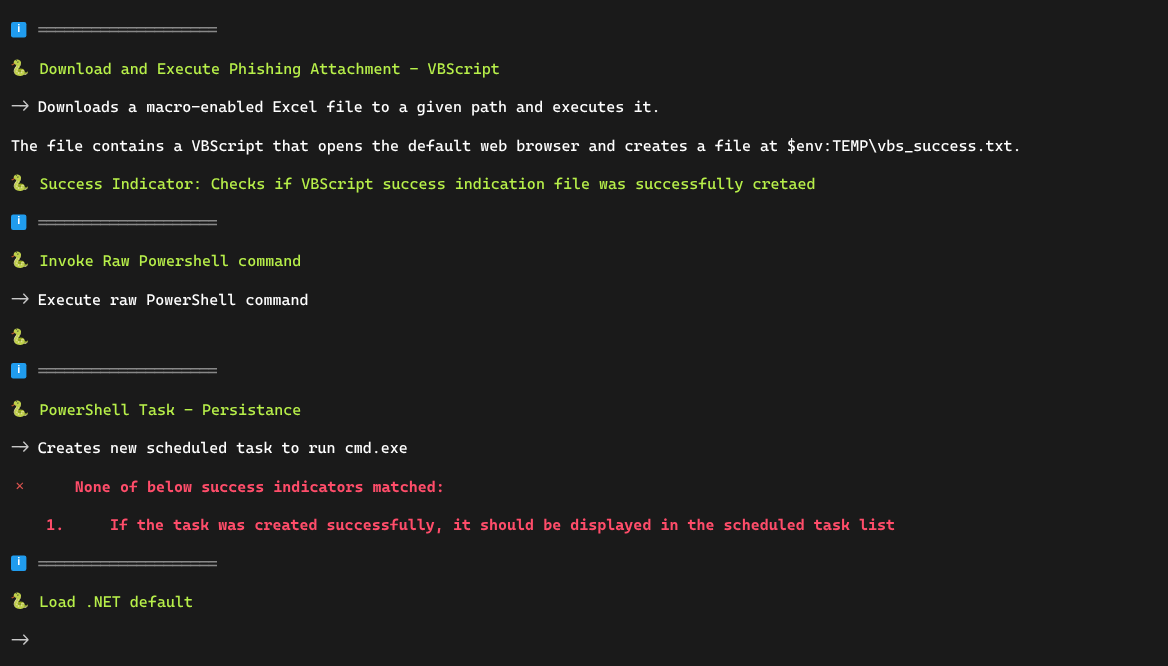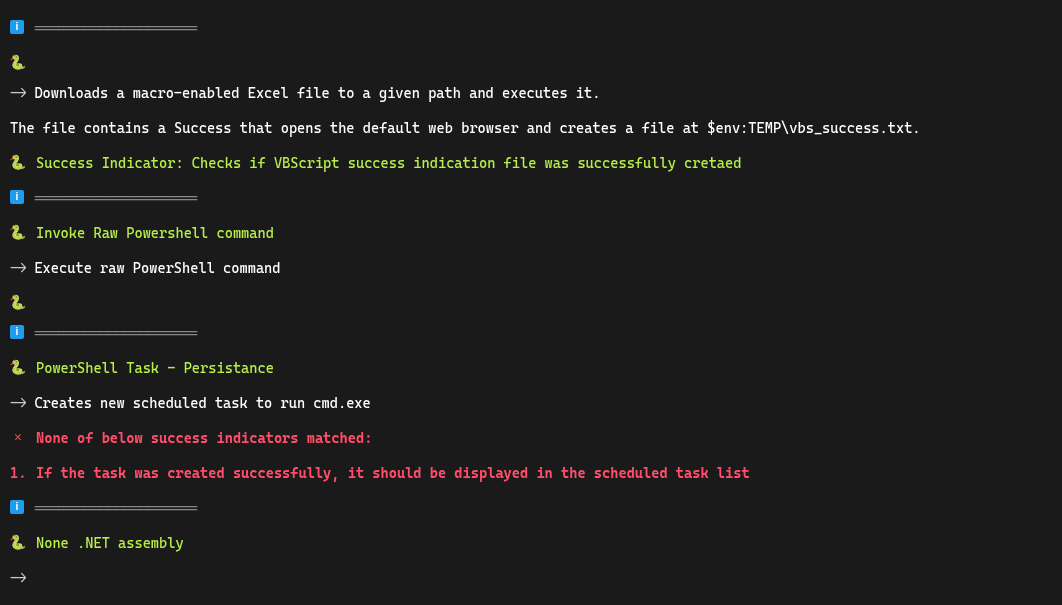--- a/index.html
+++ b/index.html
@@ -35,44 +35,45 @@
     font-weight: bold;
     border-radius: 2px;
     font-family: sans-serif;
   }
   .snake-icon { color: #b8f04a; font-size: 14px; }
   .x-icon { color: #d9534f; font-size: 13px; }
   .arrow-icon { color: #c8c8c8; font-size: 14px; font-family: inherit; width: auto; margin-right: -2px; }
   .green { color: #b8f04a; }
   .white { color: #ffffff; }
   .gray { color: #888; }
-  .red { color: #ff4d6a; font-weight: bold; }
+  .red { color: #ff4d6a; font-weight: bold; margin-left: 32px; }
   .num-col {
     width: 16px;
     text-align: right;
     flex-shrink: 0;
     margin-top: 0;
   }
 </style>
 </head>
 <body>
 
 <div class="line">
   <span class="icon info-icon">i</span>
   <span class="gray">====================</span>
 </div>
 <div class="line">
   <span class="icon snake-icon">🐍</span>
+  <span class="green">Download and Execute Phishing Attachment - VBScript</span>
 </div>
 <div class="line">
   <span class="icon arrow-icon">-&gt;</span>
   <span class="white">Downloads a macro-enabled Excel file to a given path and executes it.</span>
 </div>
 <div class="line">
-  <span class="white">The file contains a Success that opens the default web browser and creates a file at $env:TEMP\vbs_success.txt.</span>
+  <span class="white">The file contains a VBScript that opens the default web browser and creates a file at $env:TEMP\vbs_success.txt.</span>
 </div>
 <div class="line">
   <span class="icon snake-icon">🐍</span>
   <span class="green">Success Indicator: Checks if VBScript success indication file was successfully cretaed</span>
 </div>
 
 <div class="line">
   <span class="icon info-icon">i</span>
   <span class="gray">====================</span>
 </div>
@@ -108,17 +109,17 @@
   <span class="red num-col">1.</span>
   <span class="red">If the task was created successfully, it should be displayed in the scheduled task list</span>
 </div>
 
 <div class="line">
   <span class="icon info-icon">i</span>
   <span class="gray">====================</span>
 </div>
 <div class="line">
   <span class="icon snake-icon">🐍</span>
-  <span class="green">None .NET assembly</span>
+  <span class="green">Load .NET default</span>
 </div>
 <div class="line">
   <span class="icon arrow-icon">-&gt;</span>
 </div>
 
 </body></html>

